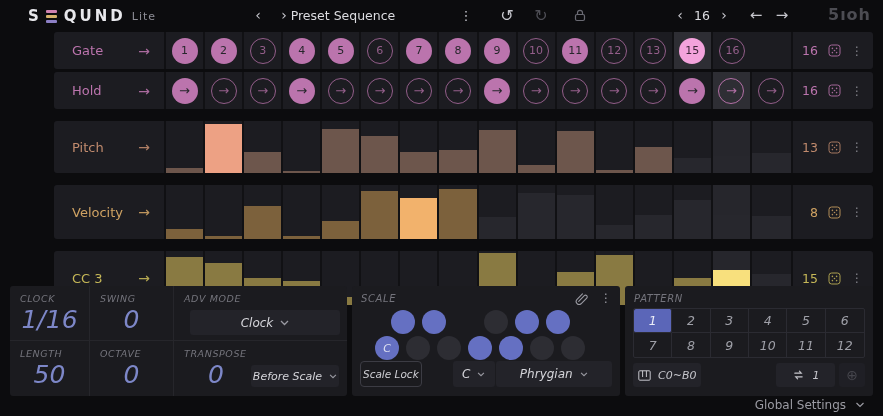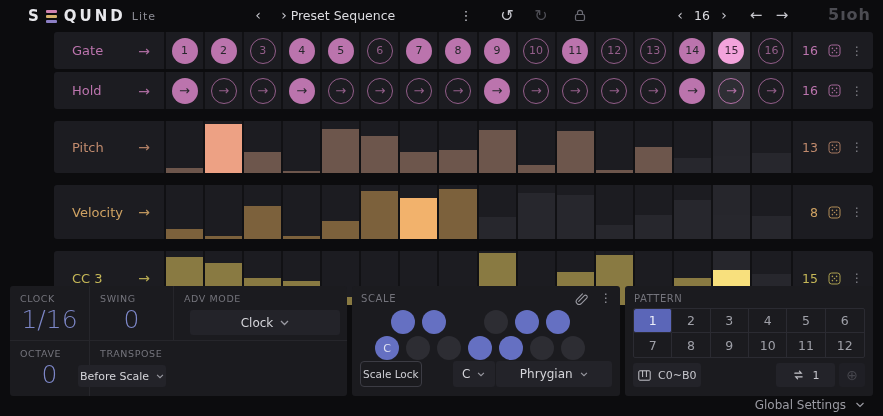--- a/index.html
+++ b/index.html
@@ -47,21 +47,21 @@
   .bar { position:absolute; bottom:0; left:0; right:0; background:var(--bar); }
   .bar.hot { background:var(--bar-hot); }
   .bar.dim { background:#27272d; }
   .row-side { display:flex; align-items:center; justify-content:flex-end; gap:10px; padding-right:10px; border-left:2px solid #101013; }
   .row-side .count { color:var(--ac); font-size:12.5px; }
   .row-side .dice { color:var(--ac); opacity:.85; display:flex; }
   .row-side .rdots { color:#84848c; font-size:12px; }
 
   
   .bottom { position:absolute; top:286px; left:10px; width:863px; height:110px; display:flex; gap:5px; }
-  .panel { background:#1b1b1f; border-radius:3px; position:relative; }
+  .panel { background:#1b1b1f; border-radius:3px; position:relative;font-style:italic; }
   .p-params { width:337px; display:grid; grid-template-columns:80px 84px 173px; grid-template-rows:55px 55px; }
   .pcell { position:relative; border-right:1px solid #26262b; border-bottom:1px solid #26262b; padding:7px 0 0 10px; }
   .pcell.last-col { border-right:none; }
   .pcell.last-row { border-bottom:none; }
   .plabel { font-size:9.5px; letter-spacing:.6px; color:#74747c; }
   .pvalue { margin-top:1px; font-size:25px; font-weight:300; color:#7d87c8; text-align:center; padding-right:10px; }
   .pvalue.left { text-align:left; padding-left:24px; }
   .dropdown { display:flex; align-items:center; justify-content:center; gap:7px; background:#232329; border-radius:3px; color:#d5d5da; font-size:12px; cursor:default; }
   .dd-adv { width:150px; height:25px; margin:6px 0 0 6px; }
   .dd-before { position:absolute; right:8px; bottom:9px; width:88px; height:22px; font-size:11px; }
@@ -180,23 +180,20 @@
           </div>
           <div class="cell">
             <div class="tog on">11</div>
           </div>
           <div class="cell">
             <div class="tog off">12</div>
           </div>
           <div class="cell">
             <div class="tog off">13</div>
           </div>
-          <div class="cell">
-            <div class="tog on">14</div>
-          </div>
           <div class="cell playhead">
             <div class="tog on play">15</div>
           </div>
           <div class="cell">
             <div class="tog off">16</div>
           </div>
         </div>
       <div class="row-side">
         <span class="count">16</span>
         <span class="dice">
@@ -512,20 +509,24 @@
       <div class="pcell last-col">
         <div class="plabel">ADV MODE</div>
         <div class="dropdown dd-adv">
           <span>Clock</span>
           <span class="chev">
             <svg width="9" height="6" viewBox="0 0 9 6" fill="none" stroke="#9a9aa2" stroke-width="1.3">
                 <path d="M1 1 L4.5 4.5 L8 1"></path>
               </svg>
           </span>
         </div>
+      </div>
+      <div class="pcell last-row">
+        <div class="plabel">LENGTH</div>
+        <div class="pvalue">50</div>
       </div>
       <div class="pcell last-row">
         <div class="plabel">OCTAVE</div>
         <div class="pvalue">0</div>
       </div>
       <div class="pcell last-col last-row">
         <div class="plabel">TRANSPOSE</div>
         <div class="pvalue left">0</div>
         <div class="dropdown dd-before">
           <span>Before Scale</span>

